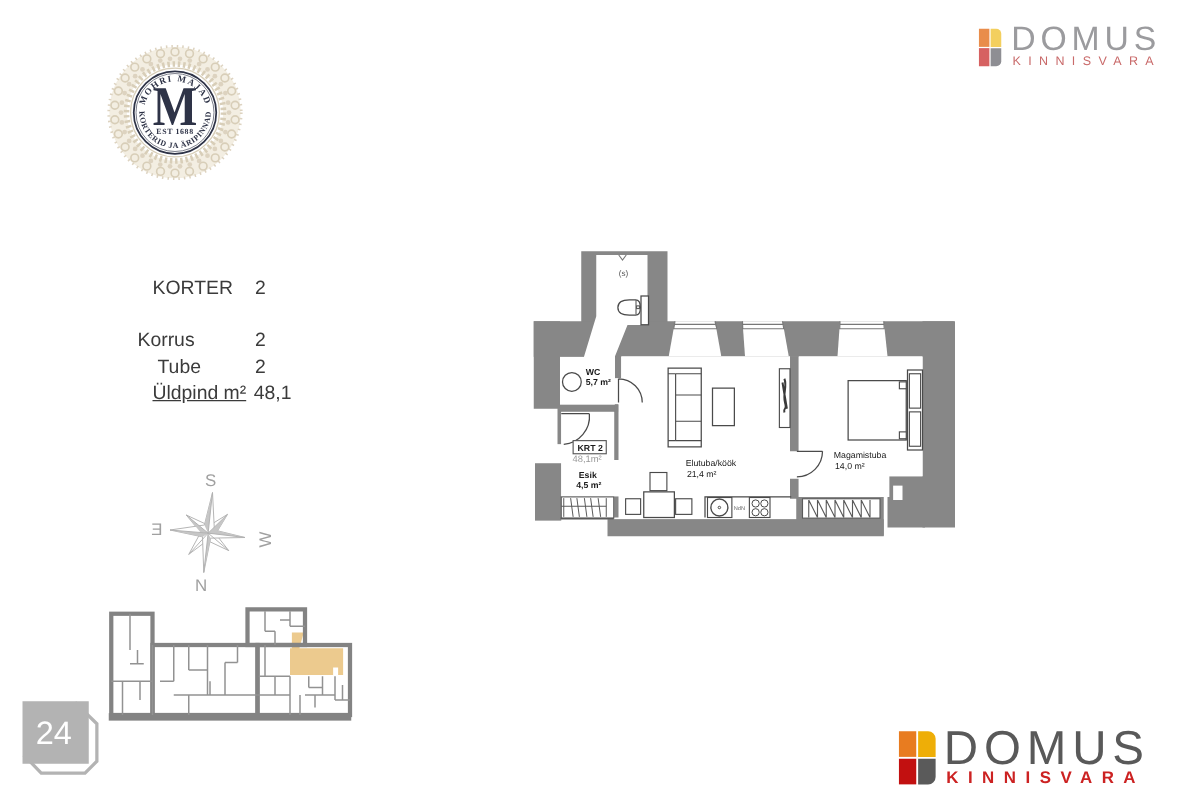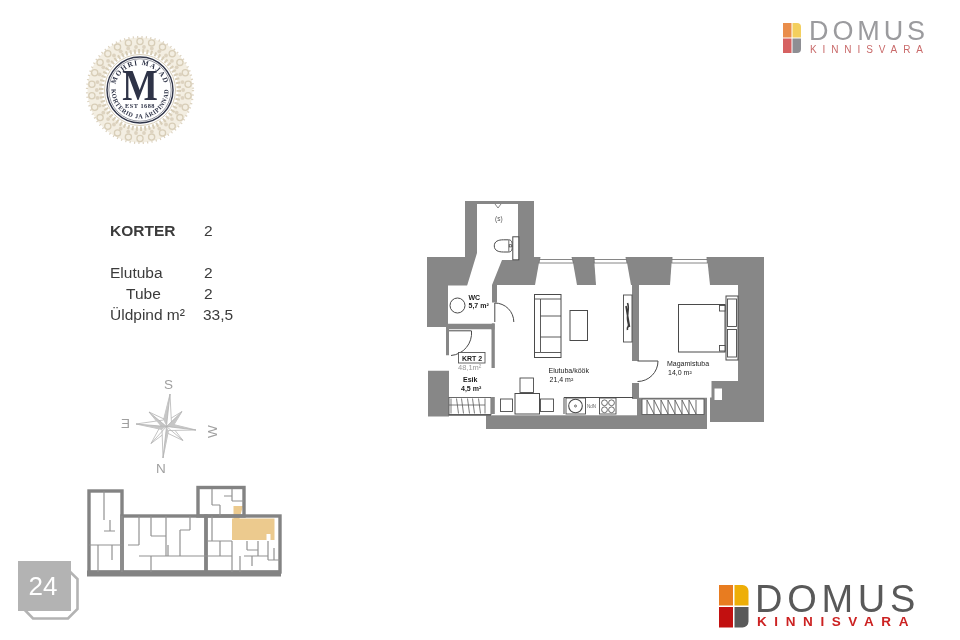--- a/index.html
+++ b/index.html
@@ -5,31 +5,31 @@
   html,body{margin:0;padding:0;}
   body{width:960px;height:640px;background:#ffffff;position:relative;overflow:hidden;
        font-family:"Liberation Sans", sans-serif;}
   .abs{position:absolute;}
 </style>
 </head>
 <body>
 
 <div class="abs" style="left:110px;top:220px;width:220px;color:#3b3b3b;font-size:15.5px;line-height:21px;">
 
-  <div style="position:absolute;left:0;top:0;font-weight:bold;">KORTER</div>
+  <div style="position:absolute;left:12px;top:0;">KORTER</div>
   <div style="position:absolute;left:94px;top:0;">2</div>
 
-  <div style="position:absolute;left:0;top:42px;">Elutuba</div>
+  <div style="position:absolute;left:0;top:42px;">Korrus</div>
   <div style="position:absolute;left:94px;top:42px;">2</div>
 
   <div style="position:absolute;left:16px;top:63px;">Tube</div>
   <div style="position:absolute;left:94px;top:63px;">2</div>
 
-  <div style="position:absolute;left:0;top:84px;">Üldpind m²</div>
-  <div style="position:absolute;left:93px;top:84px;">33,5</div>
+  <div style="position:absolute;left:12px;top:84px;text-decoration:underline;">Üldpind m²</div>
+  <div style="position:absolute;left:93px;top:84px;">48,1</div>
 </div>
 
 <div class="abs" style="left:783px;top:22px;width:150px;height:34px;">
   <svg width="150" height="34" viewBox="0 0 150 34">
 
     <rect x="0" y="1" width="8.5" height="14.5" fill="#e98d4b"></rect>
 
     <path d="M9.5,1 h4.5 a4,4 0 0 1 4,4 v10.5 h-8.5 z" fill="#f3cf5e"></path>
 
     <rect x="0" y="16.5" width="8.5" height="14.5" fill="#d66161"></rect>

